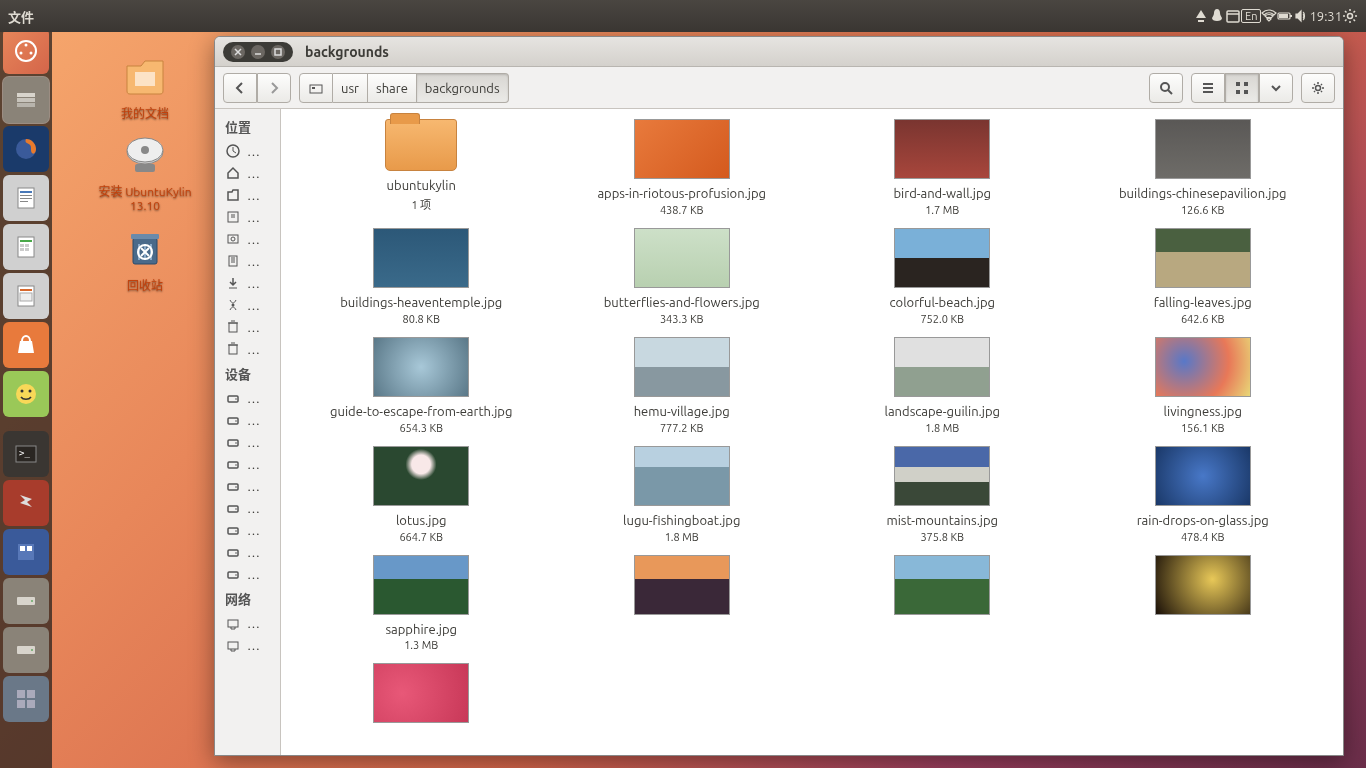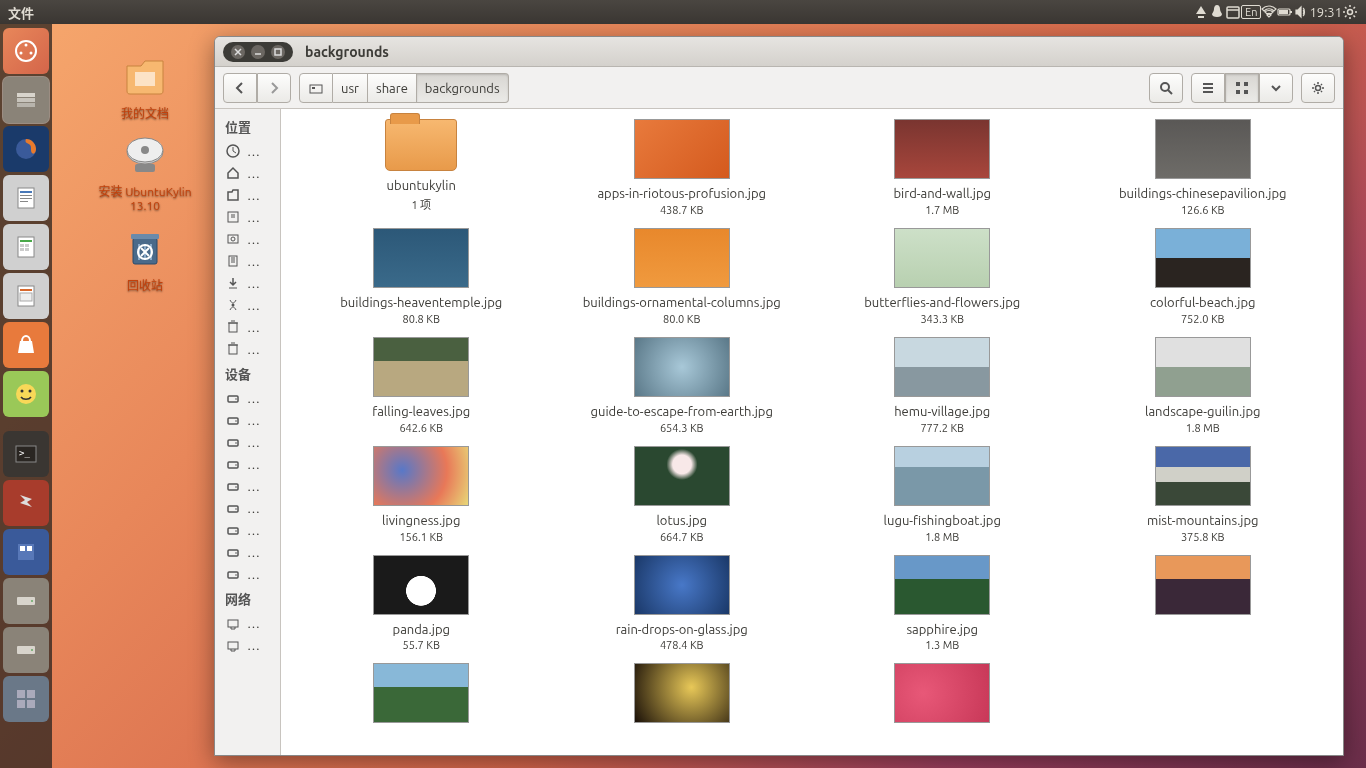--- a/index.html
+++ b/index.html
@@ -5,21 +5,21 @@
 * { margin: 0; padding: 0; box-sizing: border-box; }
 body {
   width: 1366px; height: 768px; overflow: hidden;
   font-family: "Ubuntu", "Noto Sans CJK SC", sans-serif;
   background: linear-gradient(135deg, #f7a96e 0%, #e8875a 30%, #d4654a 60%, #9c3f5e 80%, #6b2e4a 100%);
   position: relative;
 }
 
 
 .top-panel {
-  position: absolute; top: 0; left: 0; right: 0; height: 24px;
+  position: absolute; top: 0; left: 0; right: 0; height: 32px;
   background: linear-gradient(to bottom, #4a4641, #3a3632);
   display: flex; align-items: center; color: #dfdbd2;
   font-size: 13px; padding: 0 8px; z-index: 10;
 }
 .top-panel .menu { font-weight: bold; }
 .top-panel .spacer { flex: 1; }
 .top-panel .ind { margin: 0 0; display: inline-flex; align-items: center; }
 .top-panel .ind svg { width: 16px; height: 16px; fill: #dfdbd2; }
 .top-panel .lang-box { border: 1px solid #dfdbd2; padding: 0 3px; font-size: 11px; border-radius: 2px; }
 
@@ -542,25 +542,20 @@
           <div class="thumb" style="background:linear-gradient(to bottom,#5a5856,#6e6c68)"></div>
           <div class="fname">buildings-chinesepavilion.jpg</div>
           <div class="fsize">126.6 KB</div>
         </div>
         <div class="file-item">
           <div class="thumb" style="background:linear-gradient(to bottom,#2c5878,#3a6a8a)"></div>
           <div class="fname">buildings-heaventemple.jpg</div>
           <div class="fsize">80.8 KB</div>
         </div>
         <div class="file-item">
-          <div class="thumb" style="background:linear-gradient(to bottom,#e8882c,#f09a3e)"></div>
-          <div class="fname">buildings-ornamental-columns.jpg</div>
-          <div class="fsize">80.0 KB</div>
-        </div>
-        <div class="file-item">
           <div class="thumb" style="background:linear-gradient(to bottom,#cde0c8,#b8d0b0)"></div>
           <div class="fname">butterflies-and-flowers.jpg</div>
           <div class="fsize">343.3 KB</div>
         </div>
         <div class="file-item">
           <div class="thumb" style="background:linear-gradient(to bottom,#7ab0d8 50%,#2a2420 50%)"></div>
           <div class="fname">colorful-beach.jpg</div>
           <div class="fsize">752.0 KB</div>
         </div>
         <div class="file-item">
@@ -597,25 +592,20 @@
           <div class="thumb" style="background:linear-gradient(to bottom,#b8d0e0 35%,#7a98a8 35%)"></div>
           <div class="fname">lugu-fishingboat.jpg</div>
           <div class="fsize">1.8 MB</div>
         </div>
         <div class="file-item">
           <div class="thumb" style="background:linear-gradient(to bottom,#4a68a8 35%,#d0d0c8 35% 60%,#3a4838 60%)"></div>
           <div class="fname">mist-mountains.jpg</div>
           <div class="fsize">375.8 KB</div>
         </div>
         <div class="file-item">
-          <div class="thumb" style="background:radial-gradient(circle at 50% 60%,#fff 25%,#1a1a1a 26%)"></div>
-          <div class="fname">panda.jpg</div>
-          <div class="fsize">55.7 KB</div>
-        </div>
-        <div class="file-item">
           <div class="thumb" style="background:radial-gradient(circle,#4878c8,#1a3868)"></div>
           <div class="fname">rain-drops-on-glass.jpg</div>
           <div class="fsize">478.4 KB</div>
         </div>
         <div class="file-item">
           <div class="thumb" style="background:linear-gradient(to bottom,#6898c8 40%,#2a5830 40%)"></div>
           <div class="fname">sapphire.jpg</div>
           <div class="fsize">1.3 MB</div>
         </div>
         <div class="file-item">

